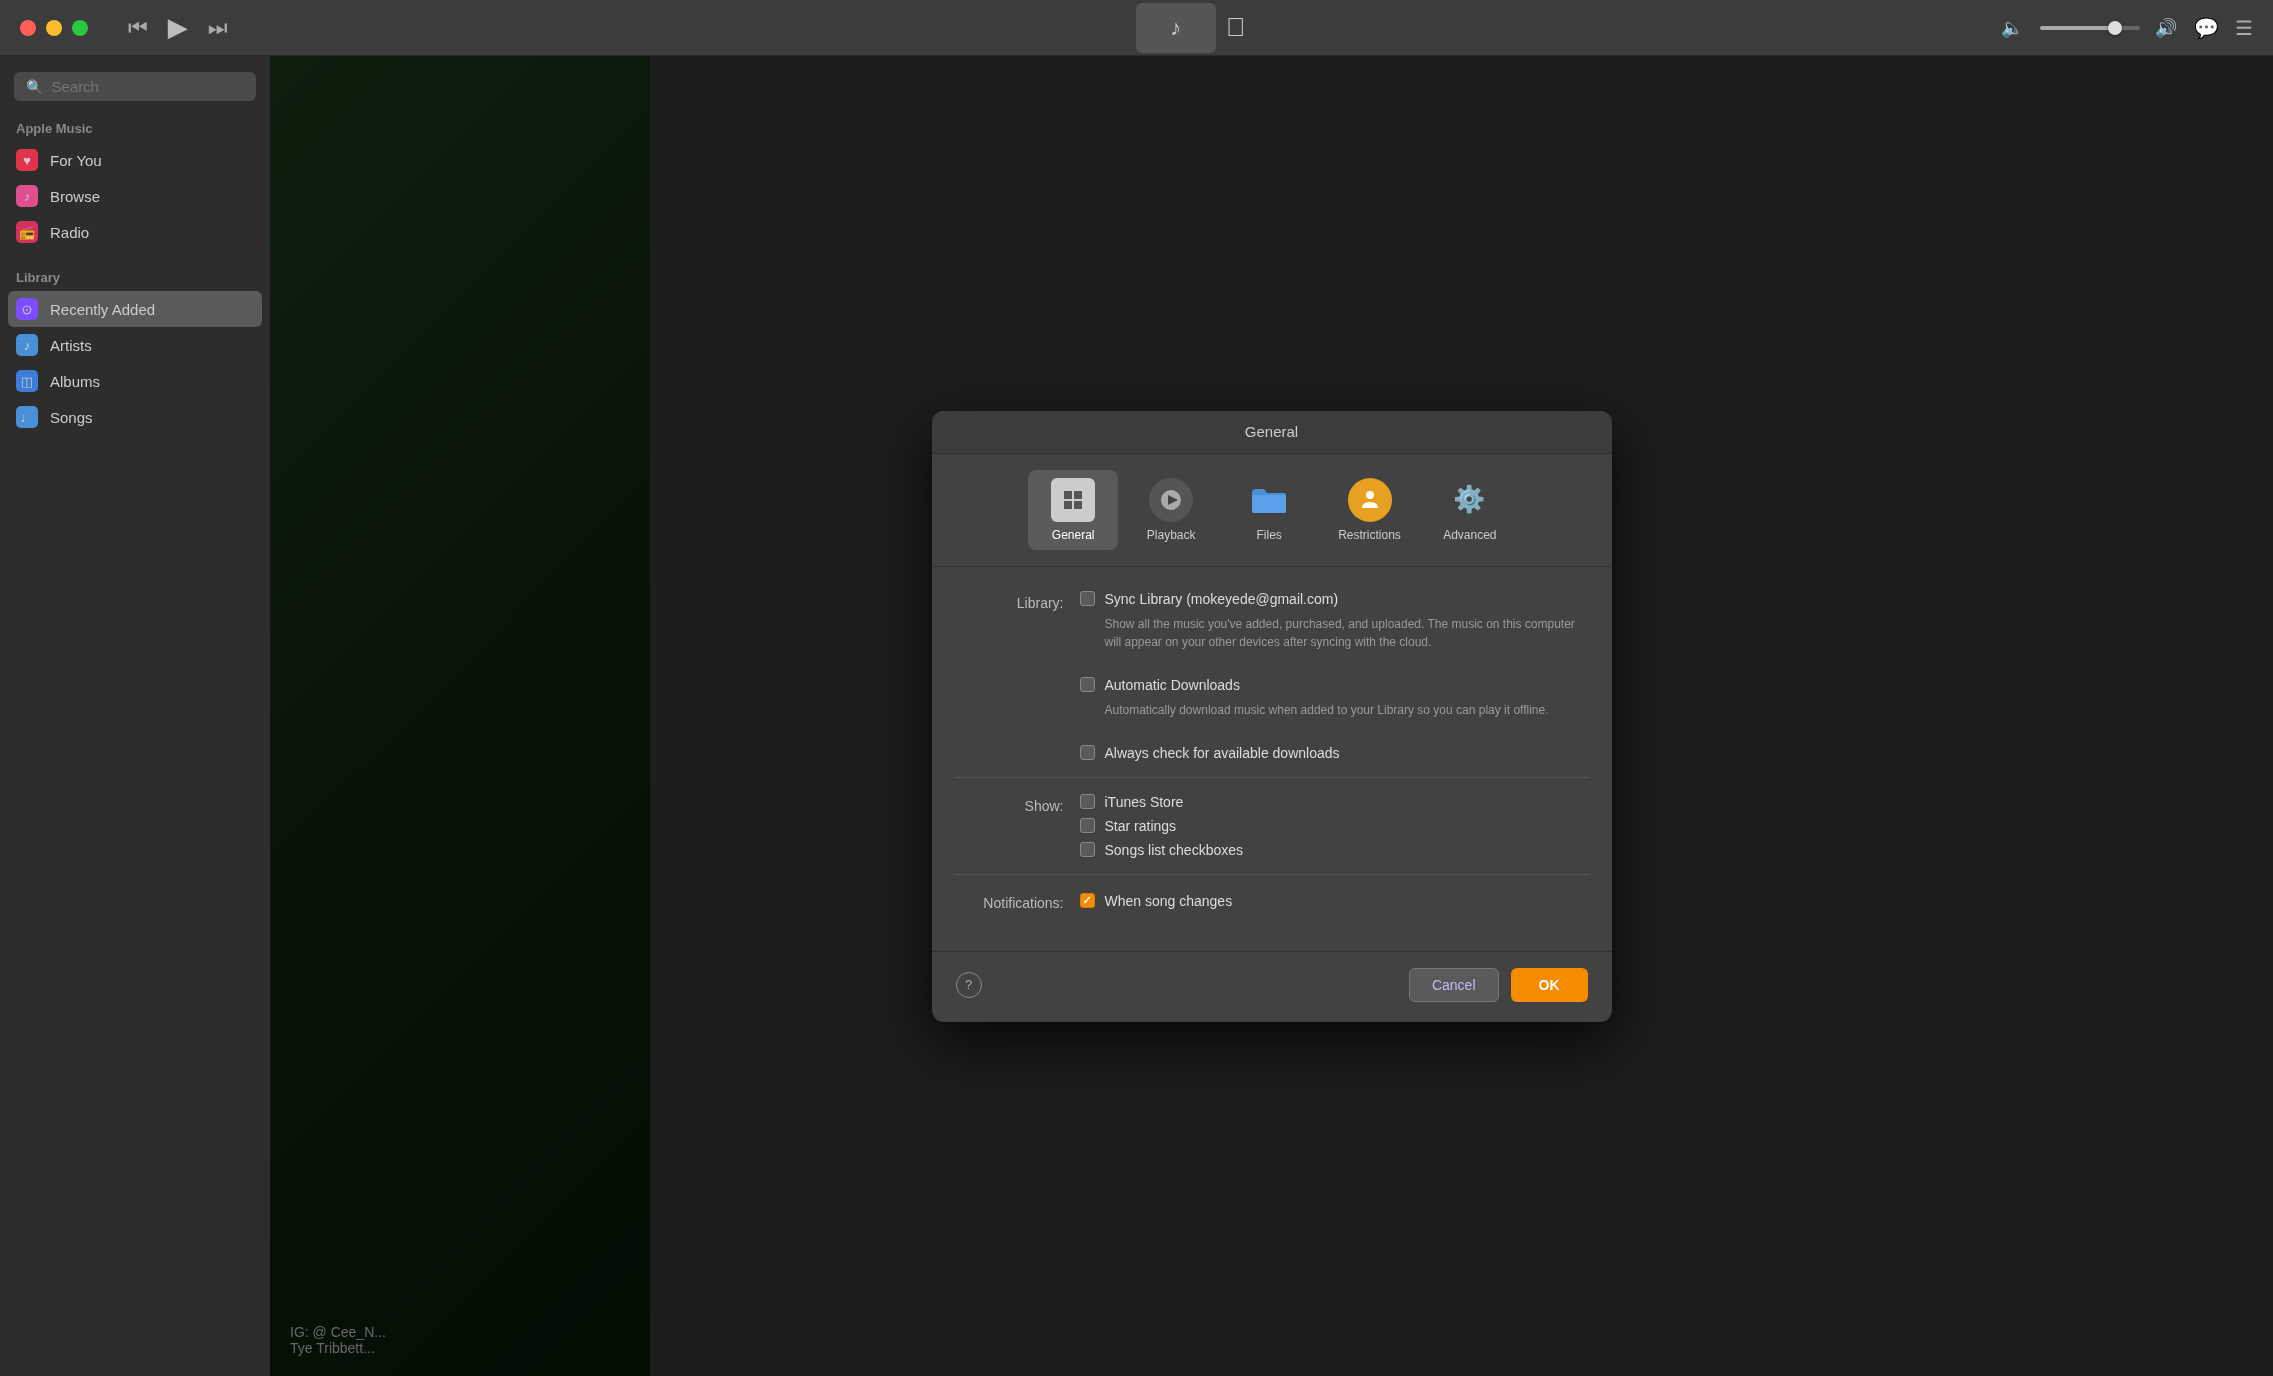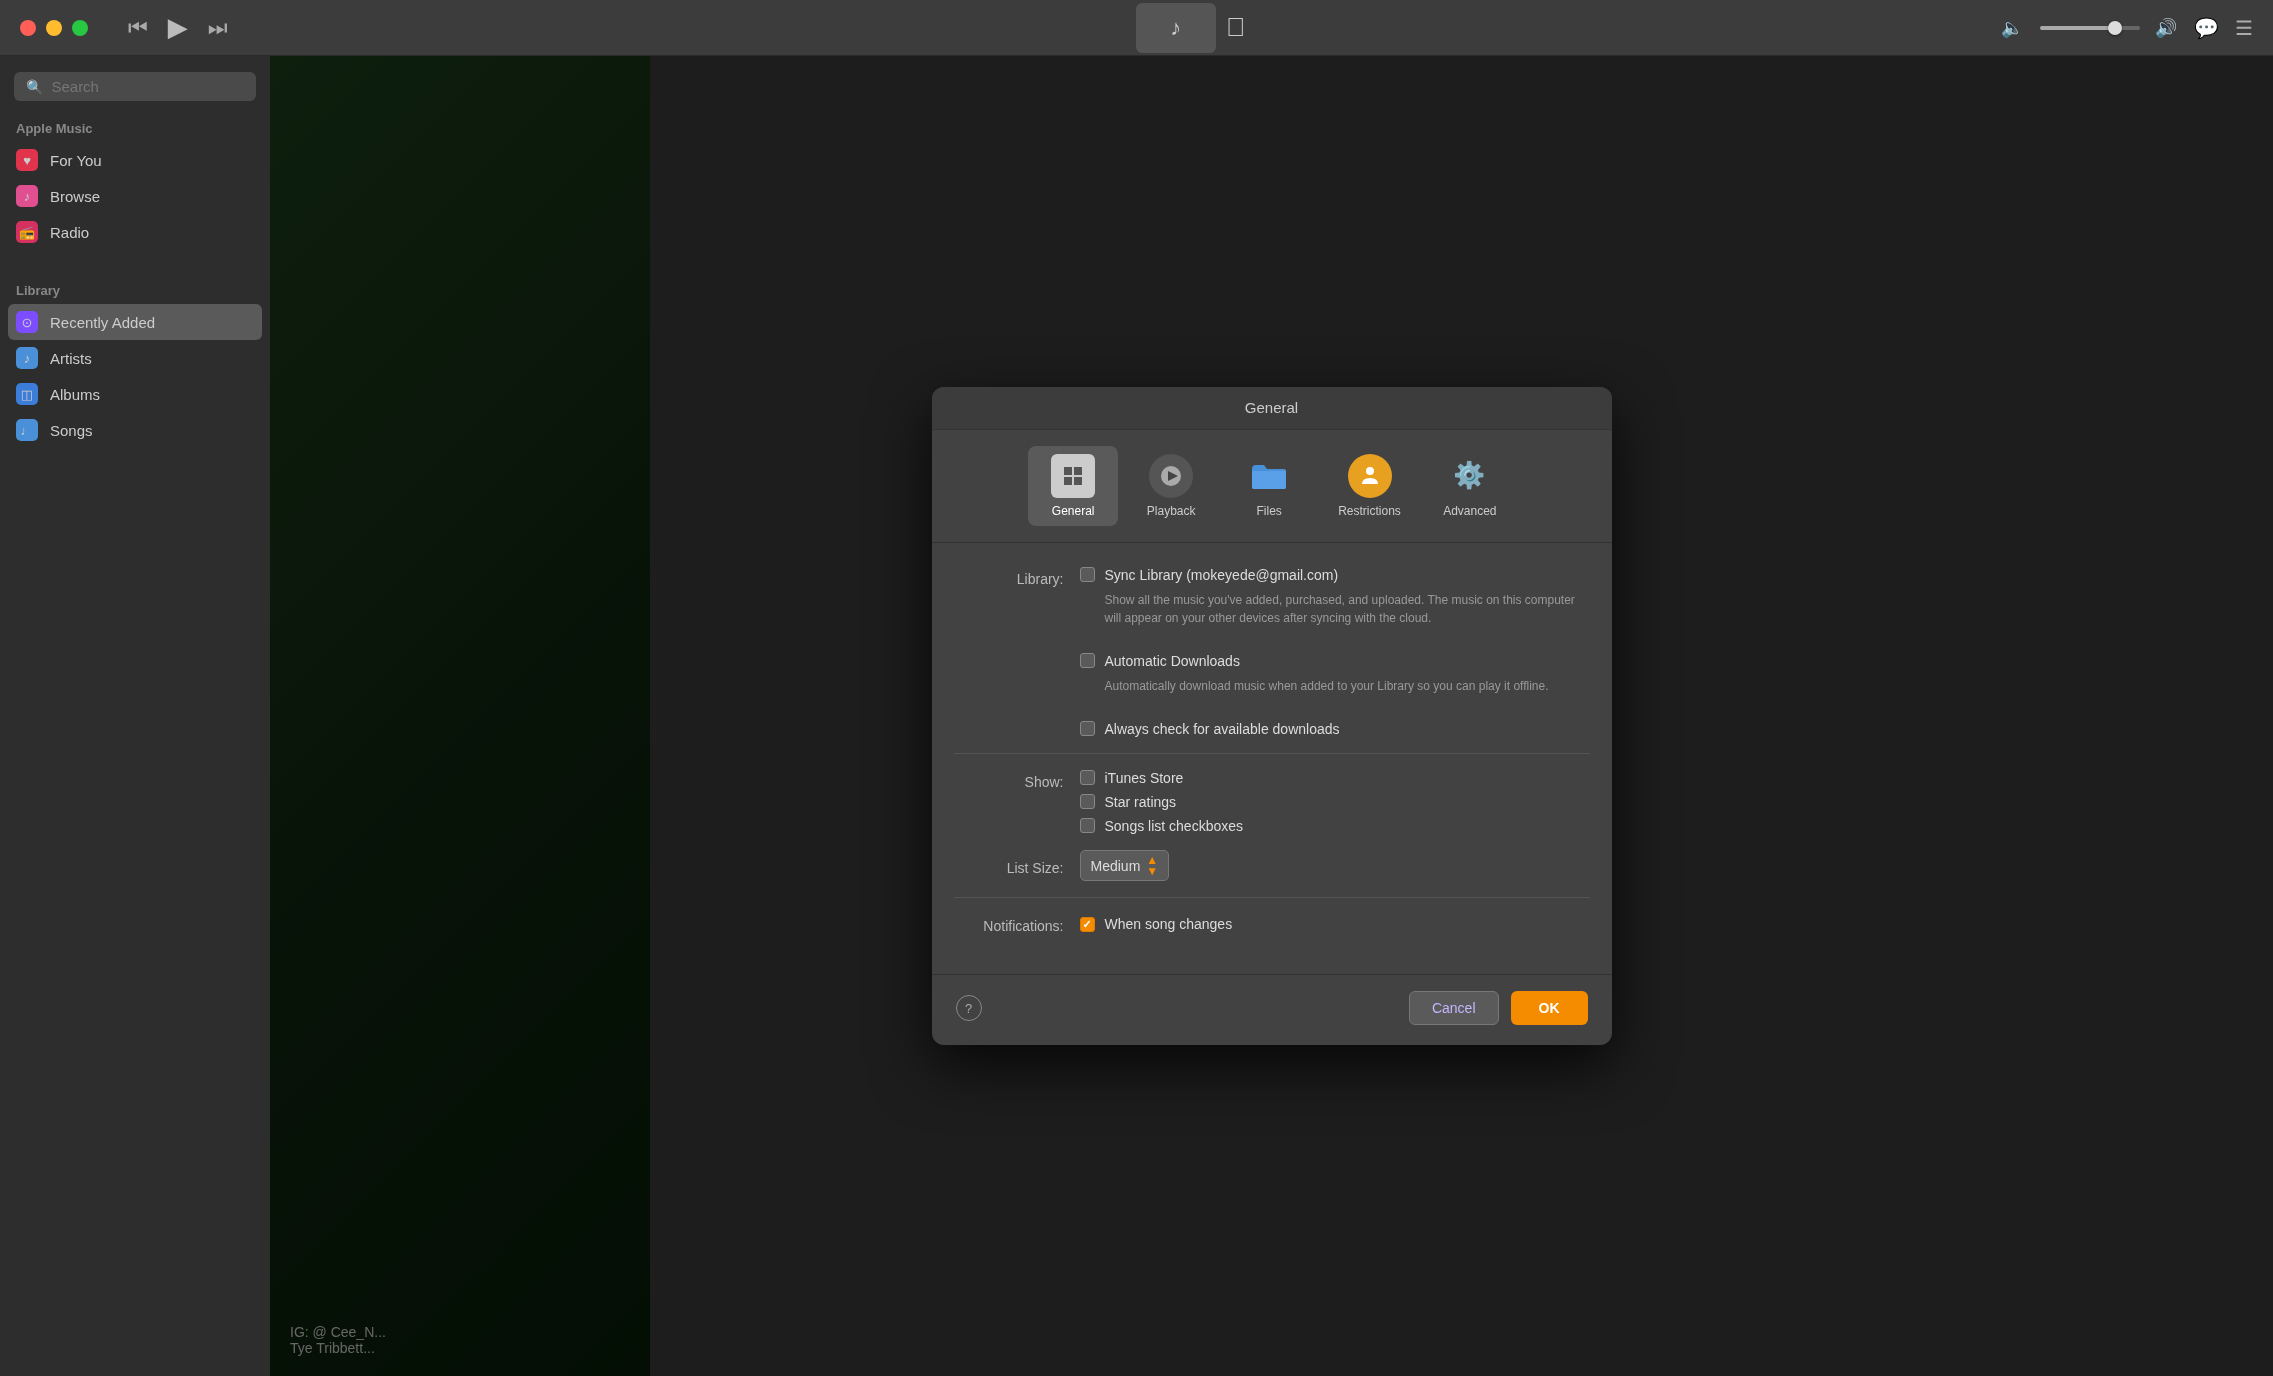--- a/index.html
+++ b/index.html
@@ -501,21 +501,21 @@
     </div>
     <div class="sidebar-item">
       <div class="sidebar-icon icon-pink">♪</div>
       <span>Browse</span>
     </div>
     <div class="sidebar-item">
       <div class="sidebar-icon icon-red2">📻</div>
       <span>Radio</span>
     </div>
 
-    <div class="sidebar-section-label" style="margin-top:29px;">Library</div>
+    <div class="sidebar-section-label" style="margin-top:16px;">Library</div>
     <div class="sidebar-item active">
       <div class="sidebar-icon icon-purple">⊙</div>
       <span>Recently Added</span>
     </div>
     <div class="sidebar-item">
       <div class="sidebar-icon icon-blue">♪</div>
       <span>Artists</span>
     </div>
     <div class="sidebar-item">
       <div class="sidebar-icon icon-blue2">◫</div>
@@ -634,32 +634,20 @@
                 <div class="checkbox"></div>
                 <span class="checkbox-label">Star ratings</span>
               </div>
               <div class="checkbox-row">
                 <div class="checkbox"></div>
                 <span class="checkbox-label">Songs list checkboxes</span>
               </div>
             </div>
           </div>
 
-          <div class="form-row" style="align-items:center;">
-            <div class="form-label">List Size:</div>
-            <div class="form-content">
-              <div class="select-control" style="width:fit-content;">
-                <span class="select-value">Medium</span>
-                <div class="select-arrows">
-                  <span>▲</span>
-                  <span>▼</span>
-                </div>
-              </div>
-            </div>
-          </div>
 
           <div class="divider"></div>
 
           <div class="form-row" style="align-items:center;">
             <div class="form-label">Notifications:</div>
             <div class="form-content">
               <div class="checkbox-row">
                 <div class="checkbox checked"></div>
                 <span class="checkbox-label">When song changes</span>
               </div>

